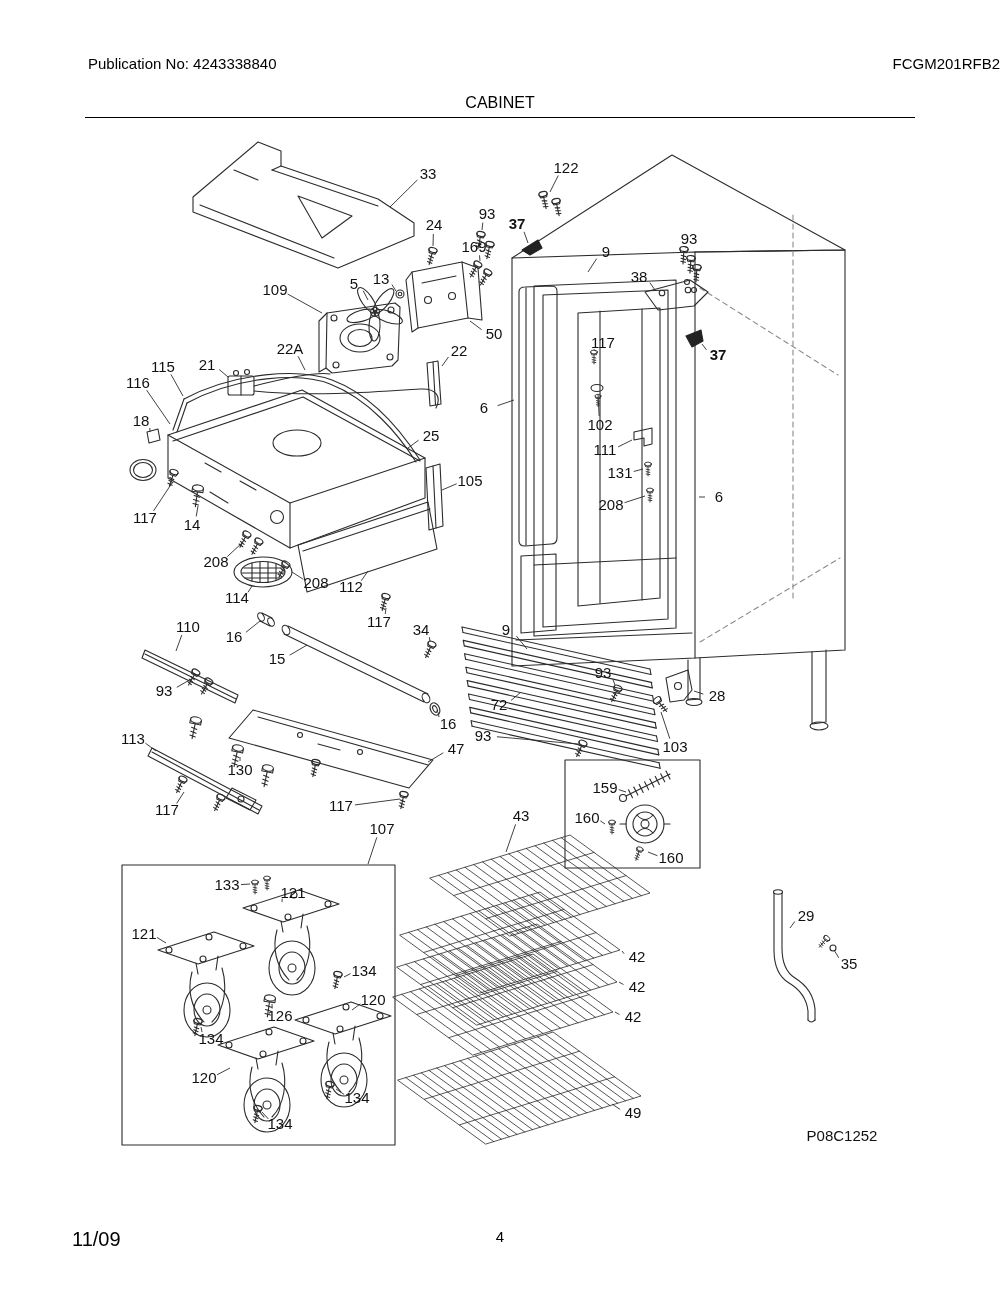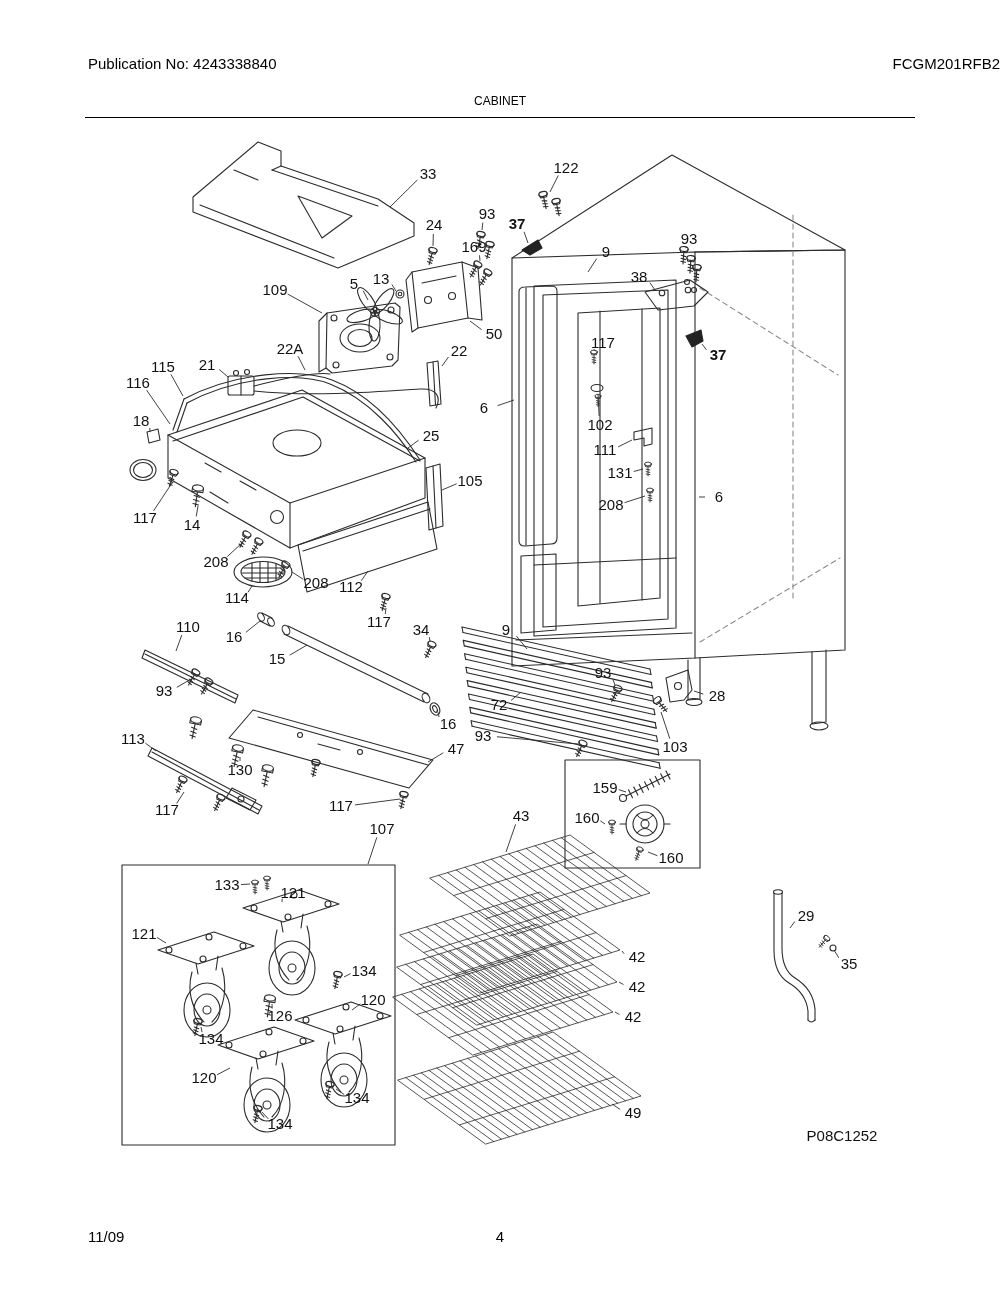--- a/index.html
+++ b/index.html
@@ -1,23 +1,23 @@
 <!DOCTYPE html>
 <html><head>
 <meta charset="utf-8">
 <style>
   *{margin:0;padding:0;box-sizing:border-box}
   html,body{background:#fff}
   body{width:1000px;height:1294px;position:relative;overflow:hidden;
        font-family:"Liberation Sans",sans-serif;color:#000}
   .hdr-pub{position:absolute;left:88px;top:55px;font-size:15px}
   .hdr-model{position:absolute;left:0;right:0;top:55px;text-align:right;font-size:15px}
-  .hdr-title{position:absolute;left:0;right:0;top:94px;text-align:center;font-size:12px}
+  .hdr-title{position:absolute;left:0;right:0;top:94px;text-align:center;font-size:16px}
   .hdr-rule{position:absolute;left:85px;right:85px;top:117px;border-top:1.5px solid #000;height:0}
-  .ftr-date{position:absolute;left:88px;top:1228px;font-size:15px}
+  .ftr-date{position:absolute;left:72px;top:1228px;font-size:20px}
   .ftr-page{position:absolute;left:0;right:0;top:1228px;text-align:center;font-size:15px}
   svg.diagram{position:absolute;left:0;top:0}
   .callout{font-size:15px;text-anchor:middle;fill:#111;font-family:"Liberation Sans",sans-serif}
   .callout.bold{font-weight:bold}
   .leader{stroke:#2b2b2b;stroke-width:0.9}
 </style>
 </head>
 <body>
 
 <div class="hdr-pub">Publication No: 4243338840</div>

